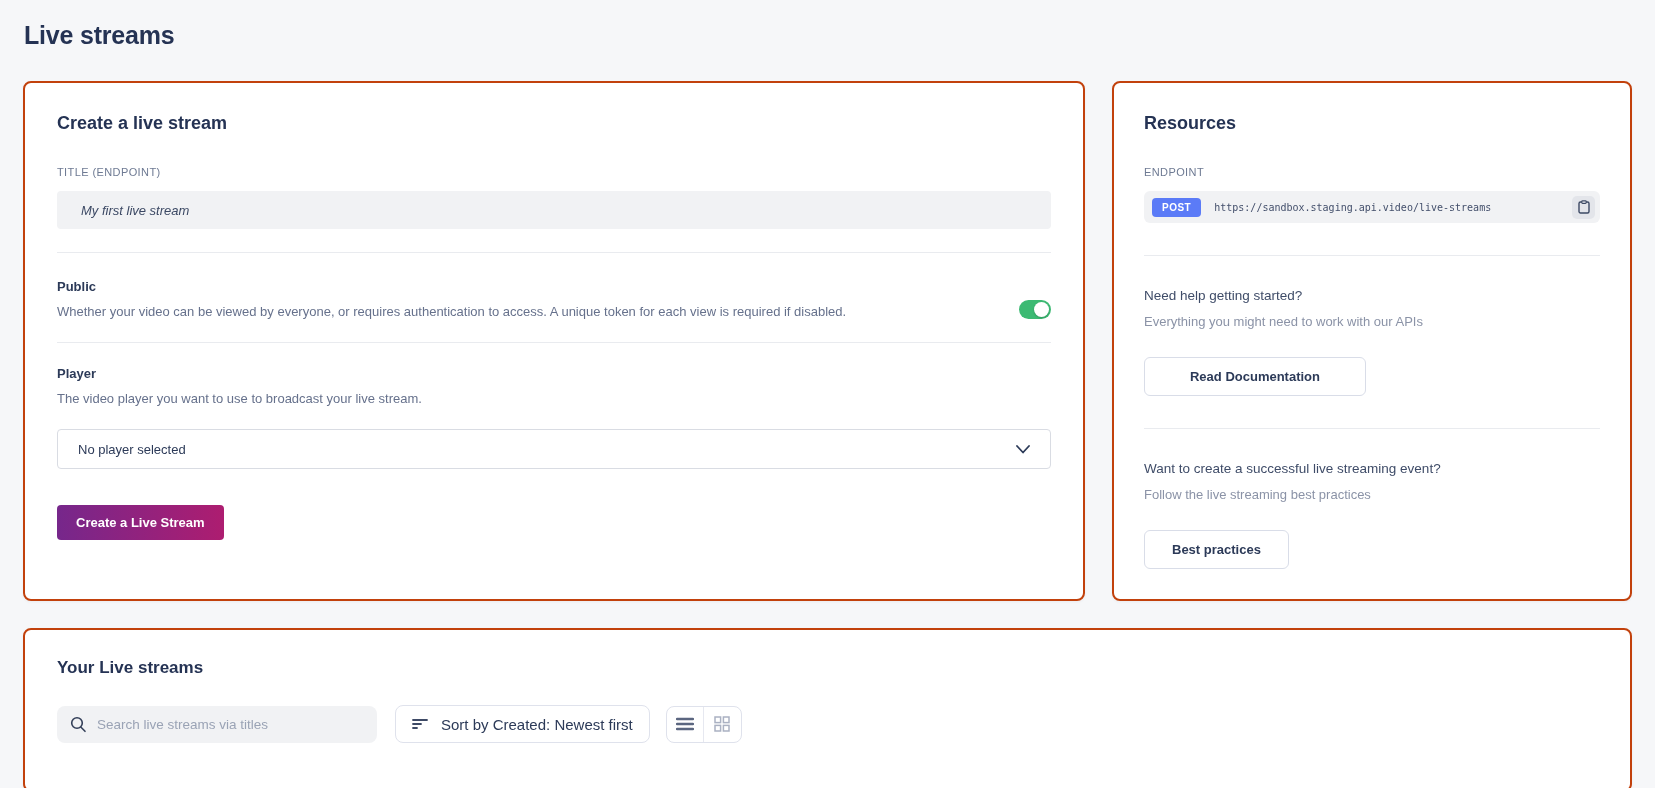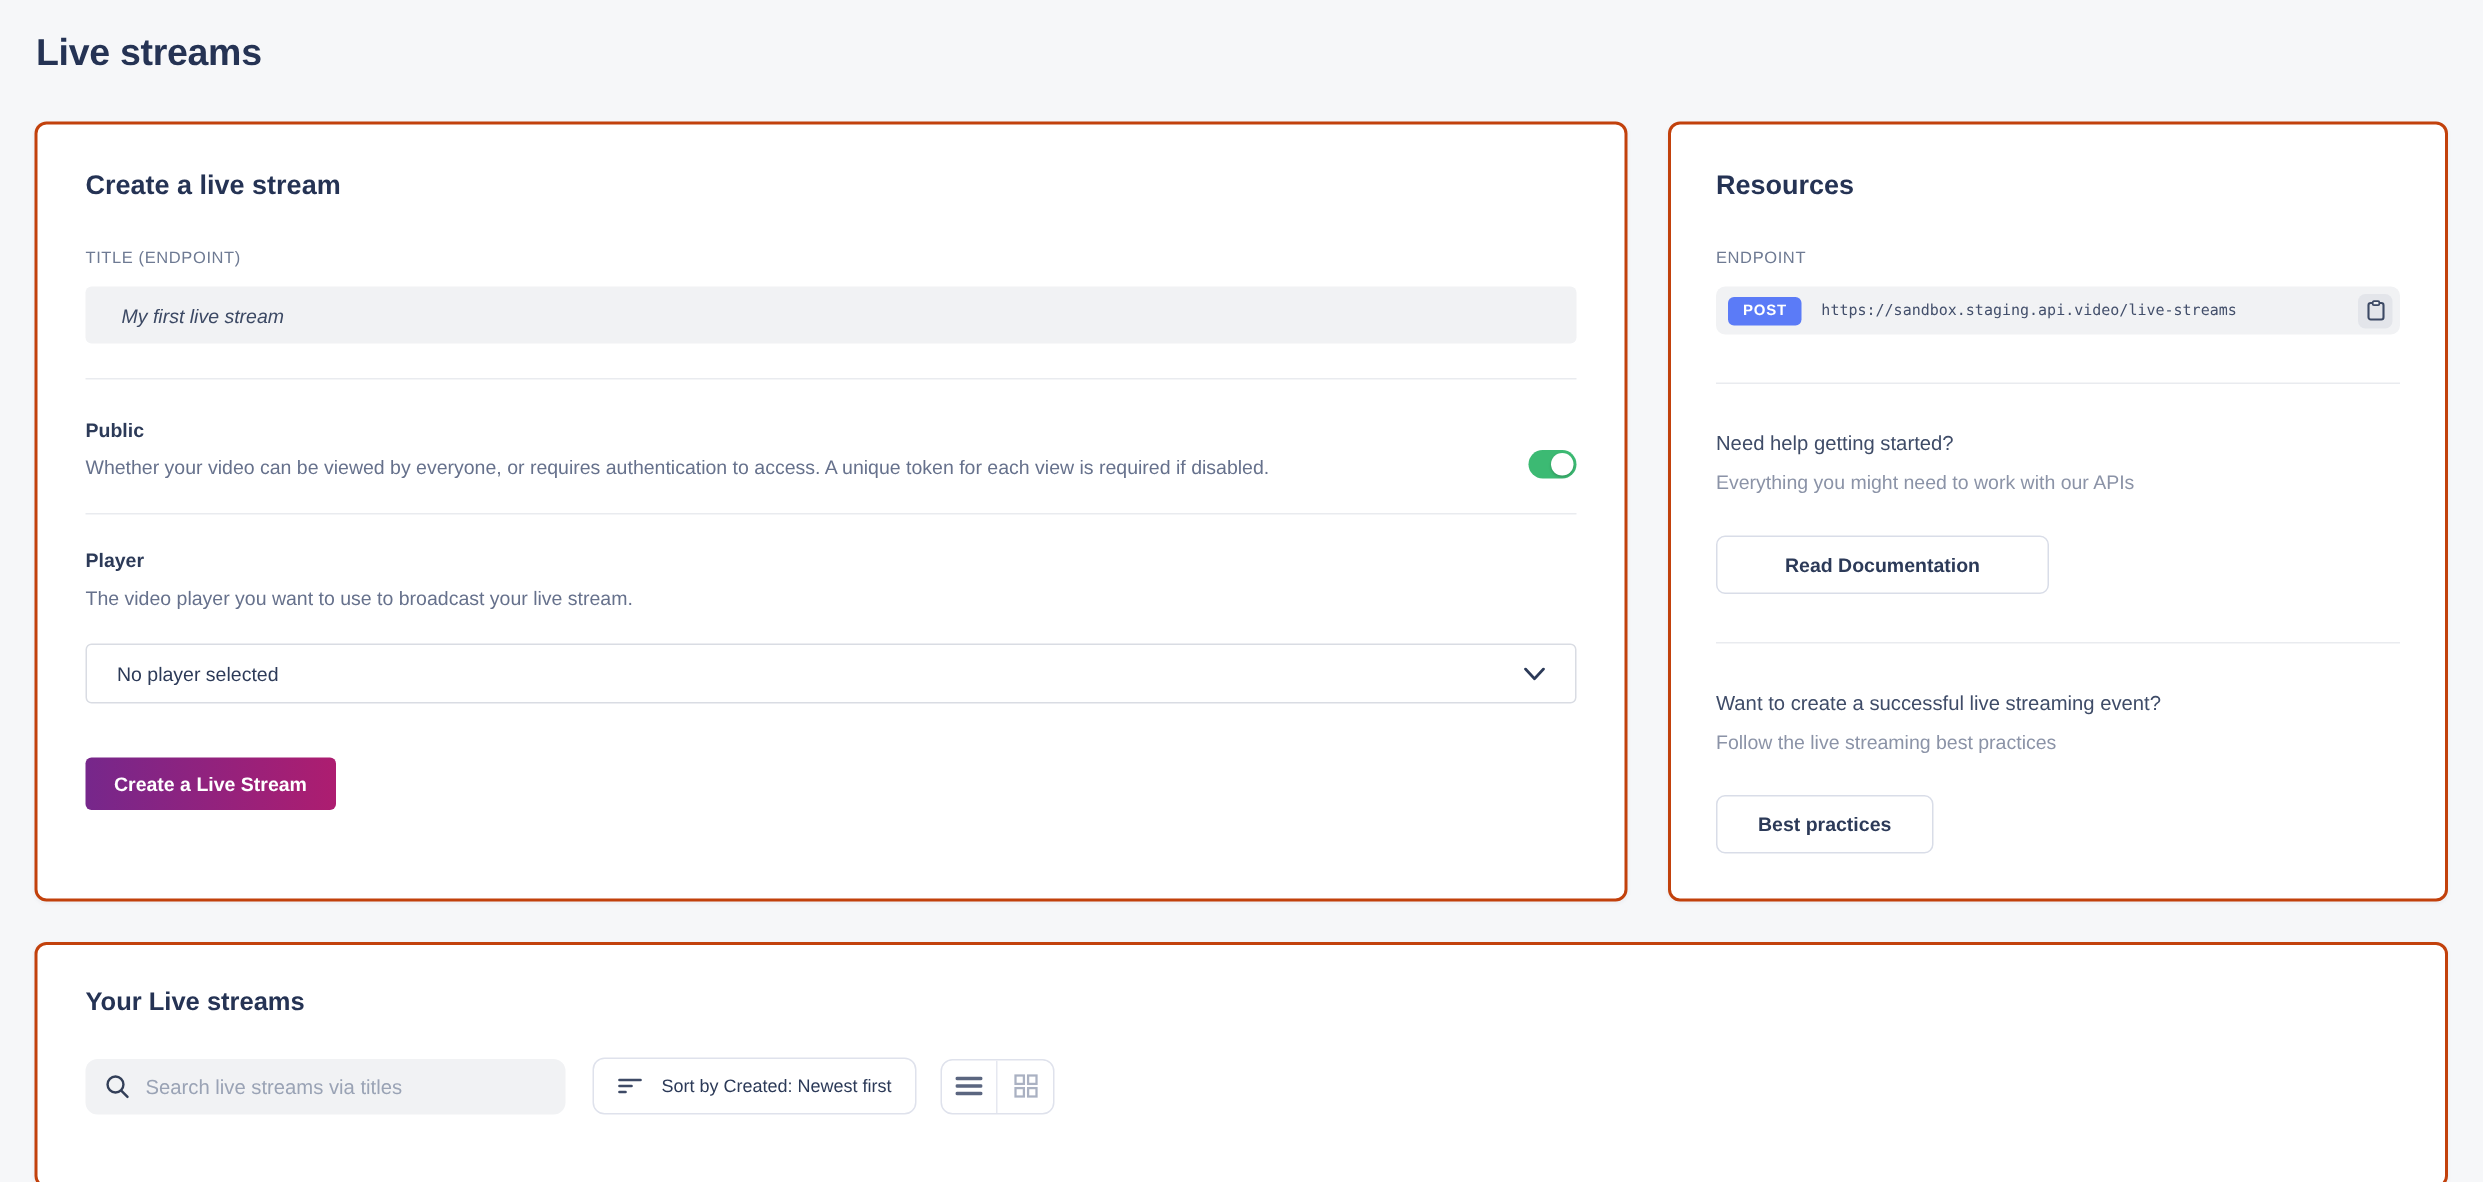--- a/index.html
+++ b/index.html
@@ -182,21 +182,21 @@
 
   .sort-btn {
     margin-left: 18px;
     height: 38px;
     border: 1px solid #dfe2ec;
     background: #fff;
     border-radius: 8px;
     display: flex; align-items: center;
     gap: 13px;
     padding: 0 16px;
-    font-size: 12px;
+    font-size: 15px;
     color: #2c3a58;
     font-family: "Liberation Sans", sans-serif;
     cursor: pointer;
   }
 
   .view-toggle {
     margin-left: 16px;
     display: flex;
     border: 1px solid #dfe2ec;
     border-radius: 8px;

